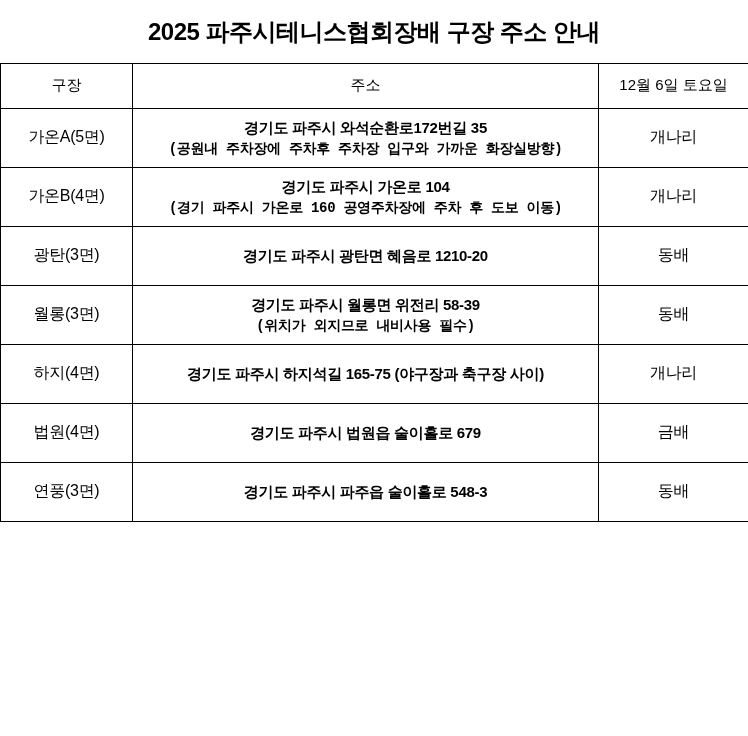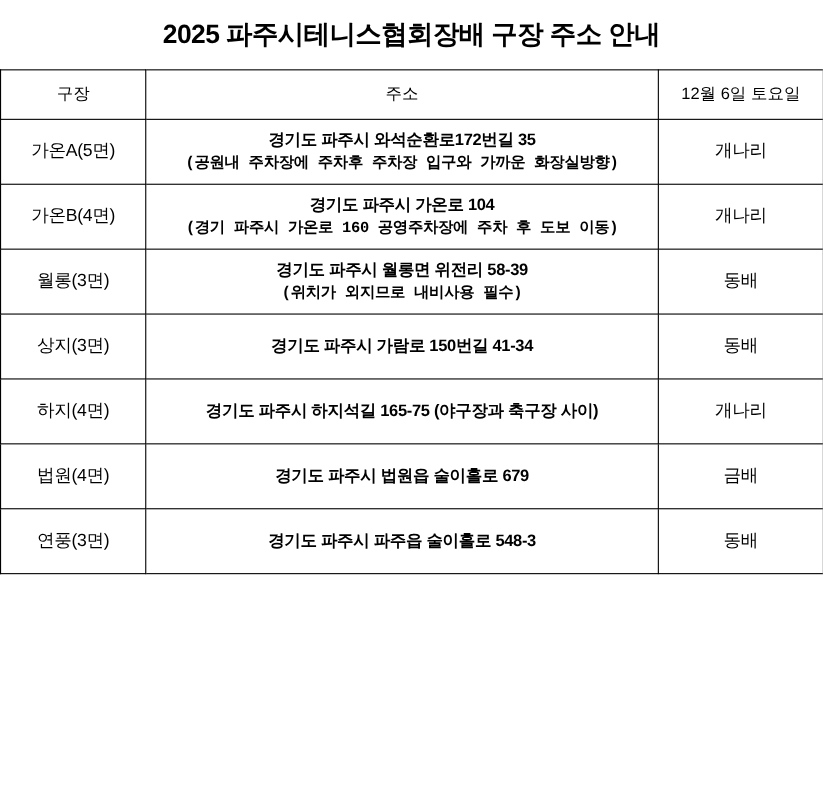--- a/index.html
+++ b/index.html
@@ -110,38 +110,38 @@
 
       <tr class="row tall">
         <td class="venue">가온B(4면)</td>
         <td class="addr">
           <span>경기도 파주시 가온로 104</span>
           <span class="sub">(경기 파주시 가온로 160 공영주차장에 주차 후 도보 이동)</span>
         </td>
         <td class="group">개나리</td>
       </tr>
 
+      <tr class="row short">
+        <td class="venue">광탄(3면)</td>
+        <td class="addr">
+          <span>경기도 파주시 광탄면 혜음로 1210-20</span>
+        </td>
+        <td class="group">동배</td>
+      </tr>
 
       <tr class="row tall">
         <td class="venue">월롱(3면)</td>
         <td class="addr">
           <span>경기도 파주시 월롱면 위전리 58-39</span>
           <span class="sub">(위치가 외지므로 내비사용 필수)</span>
         </td>
         <td class="group">동배</td>
       </tr>
 
 
-      <tr class="row short">
-        <td class="venue">상지(3면)</td>
-        <td class="addr">
-          <span>경기도 파주시 가람로 150번길 41-34</span>
-        </td>
-        <td class="group">동배</td>
-      </tr>
 
       <tr class="row short">
         <td class="venue">하지(4면)</td>
         <td class="addr">
           <span>경기도 파주시 하지석길 165-75 (야구장과 축구장 사이)</span>
         </td>
         <td class="group">개나리</td>
       </tr>
 
       <tr class="row short">

